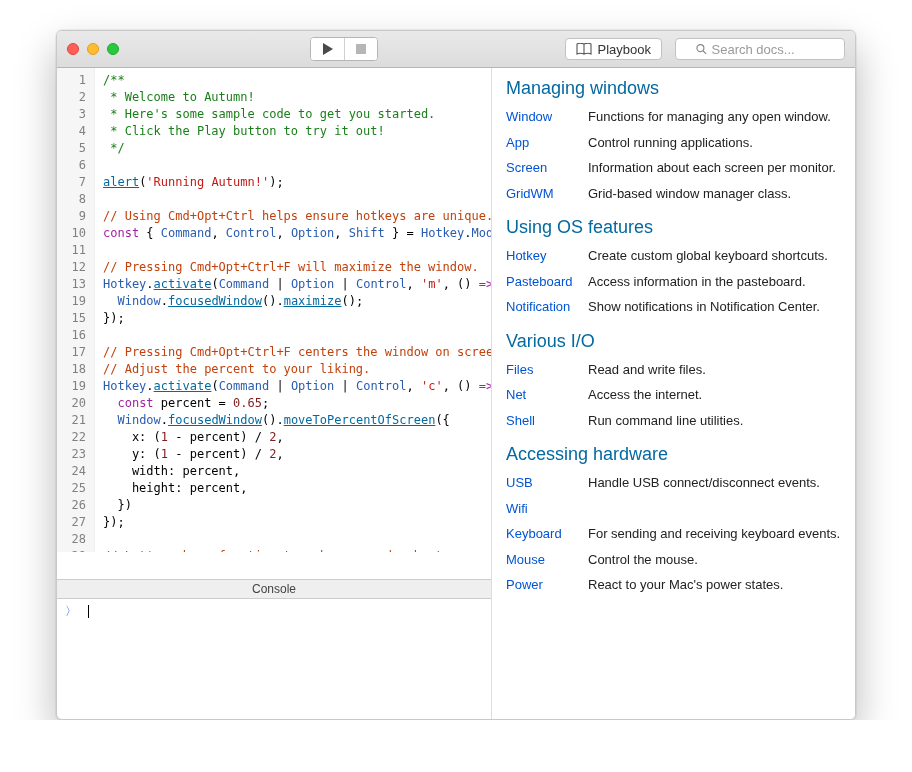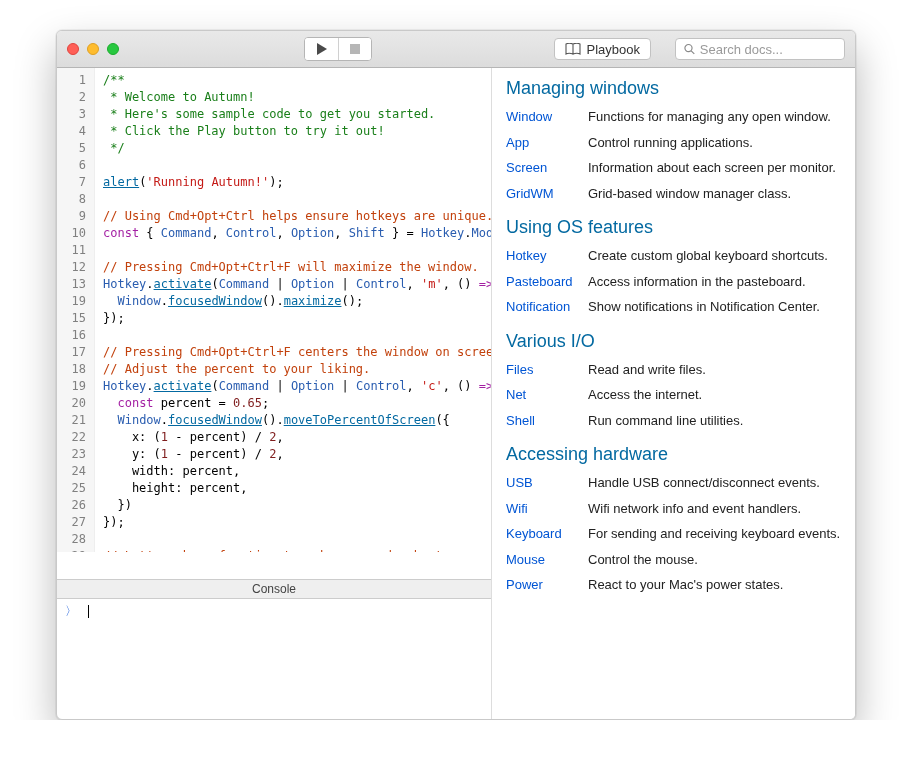--- a/index.html
+++ b/index.html
@@ -34,28 +34,28 @@
   }
   .traffic { display:flex; gap:8px; margin-right:4px; }
   .traffic .dot { width:12px; height:12px; border-radius:50%; }
   .dot.red   { background:#ff5f57; border:1px solid #e0443e; }
   .dot.yellow{ background:#febc2e; border:1px solid #dfa023; }
   .dot.green { background:#28c840; border:1px solid #1cad2d; }
   .toolbar-center { flex:1; display:flex; justify-content:center; }
   .seg { display:flex; border:1px solid #b5b5b5; border-radius:4px; overflow:hidden; background:#fff;}
   .seg button { width:33px; height:22px; background:#fff; border:none; display:flex; align-items:center; justify-content:center; cursor:pointer; }
   .seg button + button { border-left:1px solid #d0d0d0; }
-  .toolbar-right { display:flex; gap:24px; align-items:center; }
+  .toolbar-right { display:flex; gap:13px; align-items:center; }
   .pill {
     height:22px; padding:0 10px; border:1px solid #c2c2c2; border-radius:4px; background:#fff;
     display:flex; align-items:center; gap:6px; font-size:13px; color:#333; cursor:pointer;
   }
   .search {
     height:22px; width:170px; border:1px solid #c2c2c2; border-radius:4px; background:#fff;
-    display:flex; align-items:center; padding:0 8px; gap:5px;
+    display:flex; align-items:center; padding:0 20px; gap:5px;
   }
   .search input { border:none; outline:none; font-size:13px; width:100%; color:#333; background:transparent;}
   .search input::placeholder { color:#9a9a9a; }
   
   .split { flex:1; display:flex; overflow:hidden; }
   .left  { width: 435px; display:flex; flex-direction:column; border-right:1px solid #ddd; }
   .right { flex:1; background:#fff; overflow:auto; padding:10px 14px 14px 14px; }
   
   .editor { flex:1; display:flex; overflow:hidden; font-family: Menlo, Consolas, monospace; font-size:12px; line-height:17px; }
   .gutter { width:38px; background:#f6f6f6; color:#808080; border-right:1px solid #eee; text-align:right; padding:4px 8px 4px 0; user-select:none;}
@@ -226,21 +226,20 @@
           </div>
         </div>
         <div class="sec">
           <h3>Accessing hardware</h3>
           <div class="doc-row">
             <a class="doc-link">USB</a>
             <span class="doc-desc">Handle USB connect/disconnect events.</span>
           </div>
           <div class="doc-row">
             <a class="doc-link">Wifi</a>
-            <span class="doc-desc">Wifi network info and event handlers.</span>
           </div>
           <div class="doc-row">
             <a class="doc-link">Keyboard</a>
             <span class="doc-desc">For sending and receiving keyboard events.</span>
           </div>
           <div class="doc-row">
             <a class="doc-link">Mouse</a>
             <span class="doc-desc">Control the mouse.</span>
           </div>
           <div class="doc-row">

